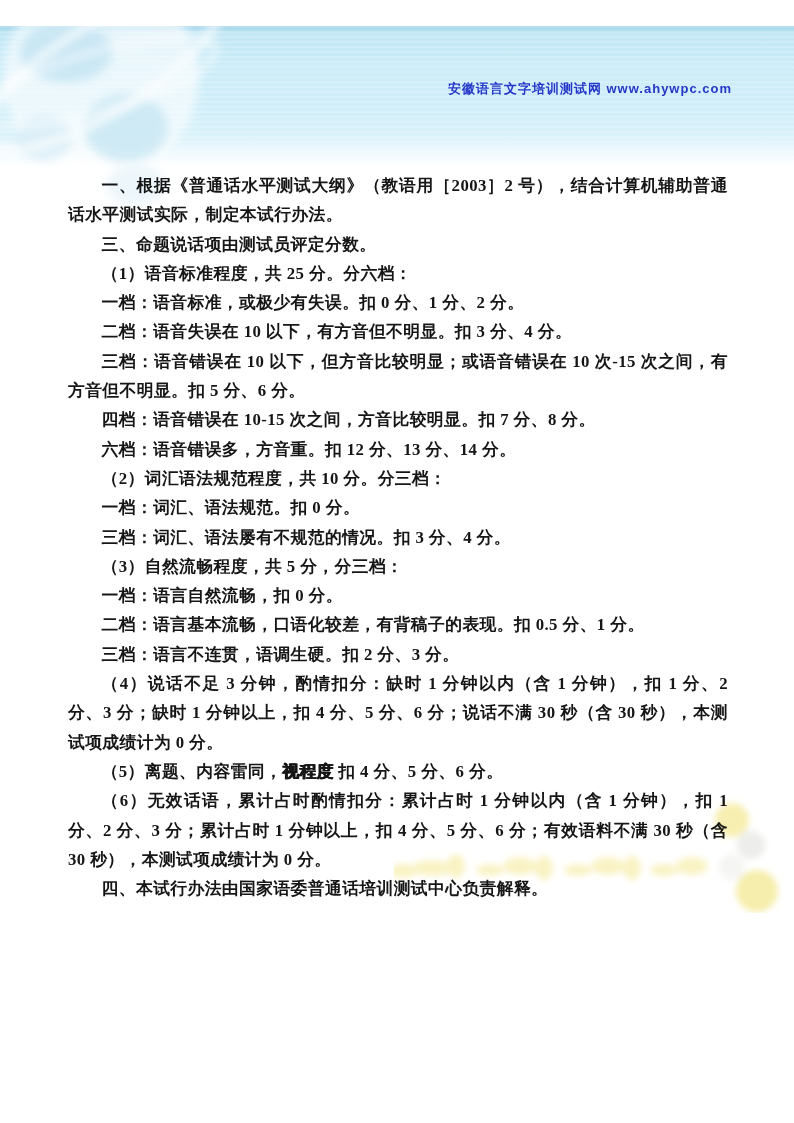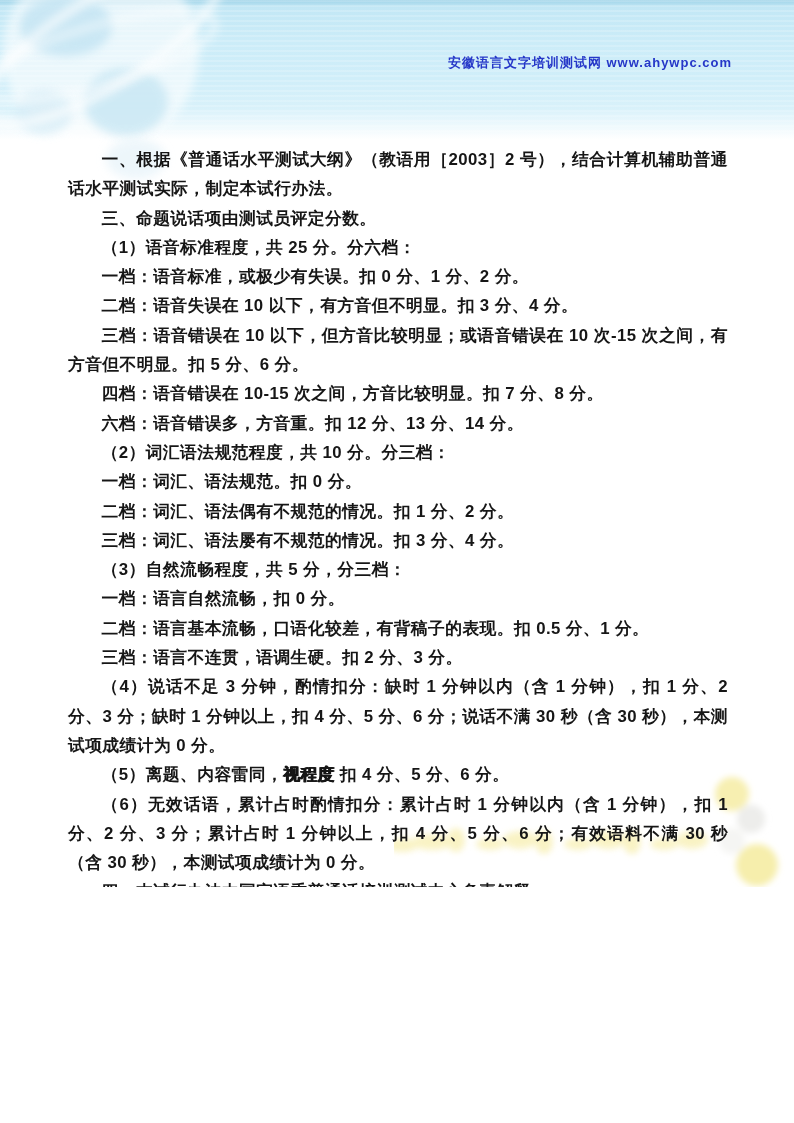--- a/index.html
+++ b/index.html
@@ -1,18 +1,18 @@
 <!DOCTYPE html>
 <html><head>
 <meta charset="utf-8">
 <style>
   html,body{margin:0;padding:0;background:#ffffff;}
   .page{
     position:relative;width:794px;height:887px;background:#ffffff;
-    overflow:hidden;font-family:"Liberation Sans",sans-serif;
+    overflow:hidden;font-family:"Liberation Sans",sans-serif;margin-top:26px;
   }
   .banner{
     position:absolute;top:0;left:0;width:794px;height:140px;
     background:linear-gradient(180deg,#9ed3e8 0px,#c2e7f5 7px,#cbecf8 40px,
                #d0eef9 80px,#d8f1fa 108px,#eef9fd 126px,#ffffff 140px);
   }
   .banner .streaks{
     position:absolute;inset:0;
     background:repeating-linear-gradient(180deg,rgba(255,255,255,0.18) 0 2px,rgba(255,255,255,0) 2px 5px);
   }
@@ -23,21 +23,21 @@
   }
   .doc-title{
     position:absolute;top:101px;left:0;width:100%;z-index:2;
     text-align:center;font-size:17.5px;font-weight:bold;letter-spacing:4px;color:#0b0b0b;
   }
   .body-text{
     position:absolute;top:145px;left:68px;width:660px;z-index:2;
     font-size:16.8px;line-height:29.3px;color:#161616;font-weight:700;
     text-align:justify;letter-spacing:0.4px;
   }
-  .body-text p{margin:0;text-indent:2em;}
+  .body-text p{margin:0;text-indent:2em;font-family:Liberation Serif, serif;}
   .emph{
     font-weight:900;
     text-shadow:0.8px 0 0 currentColor,-0.4px 0 0 currentColor;
   }
   .page-number{
     position:absolute;top:1037px;left:0;width:100%;z-index:2;text-align:center;
     font-family:"Liberation Serif",serif;font-size:14px;color:#3a3a3a;
   }
   .footer-deco{position:absolute;right:0;bottom:0;z-index:0;pointer-events:none;}
 </style>
@@ -74,21 +74,20 @@
     <p>一、根据《普通话水平测试大纲》（教语用［2003］2 号），结合计算机辅助普通话水平测试实际，制定本试行办法。</p>
     <p>三、命题说话项由测试员评定分数。</p>
     <p>（1）语音标准程度，共 25 分。分六档：</p>
     <p>一档：语音标准，或极少有失误。扣 0 分、1 分、2 分。</p>
     <p>二档：语音失误在 10 以下，有方音但不明显。扣 3 分、4 分。</p>
     <p>三档：语音错误在 10 以下，但方音比较明显；或语音错误在 10 次-15 次之间，有方音但不明显。扣 5 分、6 分。</p>
     <p>四档：语音错误在 10-15 次之间，方音比较明显。扣 7 分、8 分。</p>
     <p>六档：语音错误多，方音重。扣 12 分、13 分、14 分。</p>
     <p>（2）词汇语法规范程度，共 10 分。分三档：</p>
     <p>一档：词汇、语法规范。扣 0 分。</p>
-    <p>二档：词汇、语法偶有不规范的情况。扣 1 分、2 分。</p>
     <p>三档：词汇、语法屡有不规范的情况。扣 3 分、4 分。</p>
     <p>（3）自然流畅程度，共 5 分，分三档：</p>
     <p>一档：语言自然流畅，扣 0 分。</p>
     <p>二档：语言基本流畅，口语化较差，有背稿子的表现。扣 0.5 分、1 分。</p>
     <p>三档：语言不连贯，语调生硬。扣 2 分、3 分。</p>
     <p>（4）说话不足 3 分钟，酌情扣分：缺时 1 分钟以内（含 1 分钟），扣 1 分、2 分、3 分；缺时 1 分钟以上，扣 4 分、5 分、6 分；说话不满 30 秒（含 30 秒），本测试项成绩计为 0 分。</p>
     <p>
       <span>（5）离题、内容雷同，</span><span class="emph">视程度</span><span> 扣 4 分、5 分、6 分。</span>
     </p>
     <p>（6）无效话语，累计占时酌情扣分：累计占时 1 分钟以内（含 1 分钟），扣 1 分、2 分、3 分；累计占时 1 分钟以上，扣 4 分、5 分、6 分；有效语料不满 30 秒（含 30 秒），本测试项成绩计为 0 分。</p>

